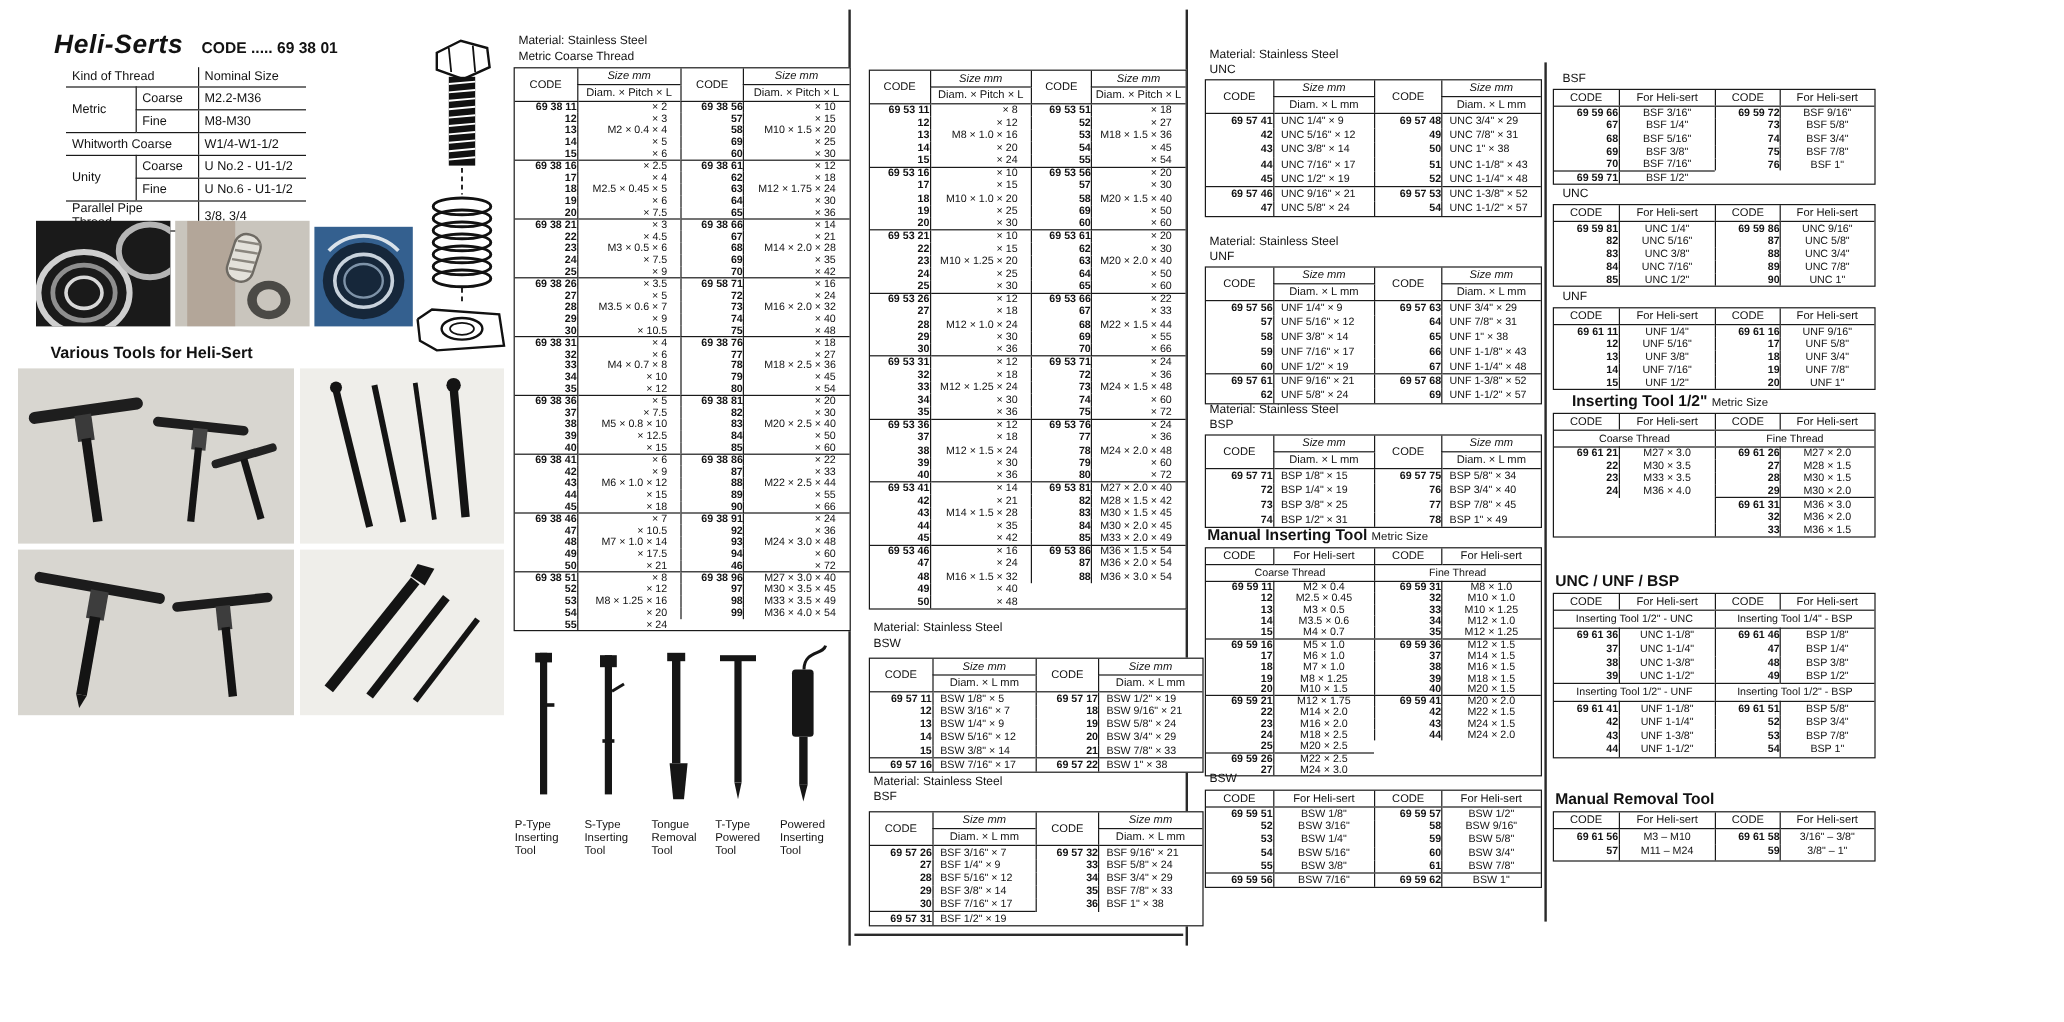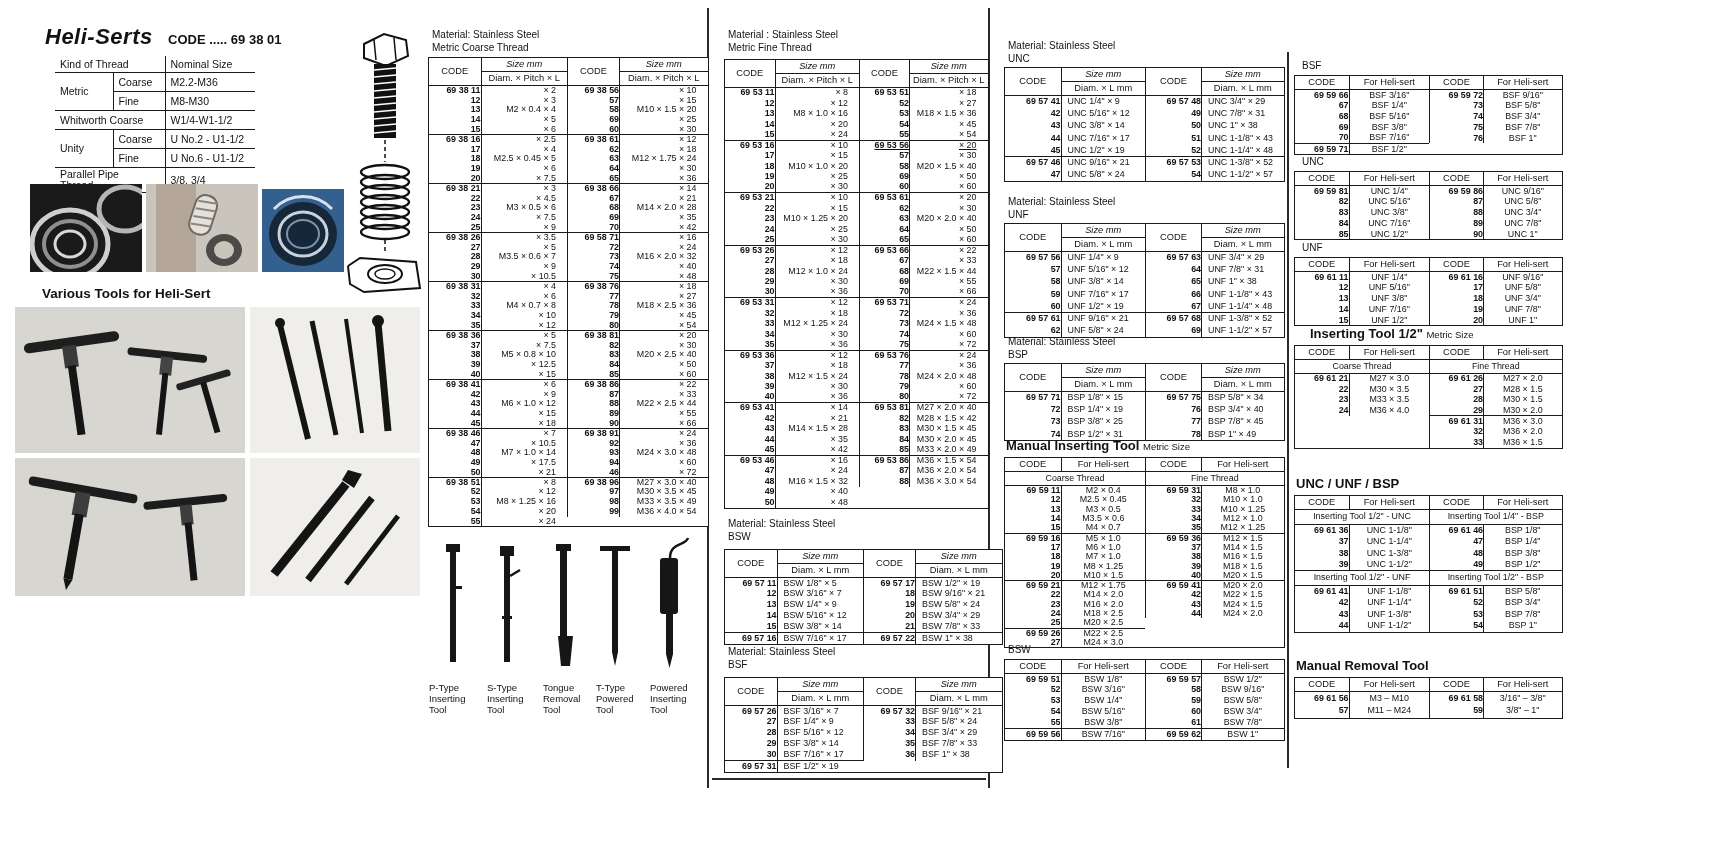--- a/index.html
+++ b/index.html
@@ -661,24 +661,20 @@
   <div class="abs toollabel" style="left:543px;top:682px;">Tongue
 Removal
 Tool</div>
   <div class="abs toollabel" style="left:596px;top:682px;">T-Type
 Powered
 Tool</div>
   <div class="abs toollabel" style="left:650px;top:682px;">Powered
 Inserting
 Tool</div>
 
-  <div class="abs mat2" style="left:728px;top:29px;width:250px;">
-    <div>Material : Stainless Steel</div>
-    <div>Metric Fine Thread</div>
-  </div>
   <div class="abs" style="left:724px;top:58px;"><div class="pairt">
         <table class="ptab">
           <colgroup>
             <col style="width: 50px;">
             <col style="width: 84px;">
           </colgroup>
           <tbody>
             <tr>
               <th class="hcode" rowspan="2">CODE</th>
               <th class="hval">Size mm</th>
@@ -874,21 +870,21 @@
               <td class="v right">M18 × 1.5 × 36</td>
             </tr>
             <tr style="height: 10.5px;">
               <td class="c">54</td>
               <td class="v right">× 45</td>
             </tr>
             <tr style="height: 10.5px;">
               <td class="c">55</td>
               <td class="v right">× 54</td>
             </tr>
-            <tr class="gtop" style="height: 10.5px; text-decoration: underline;">
+            <tr class="gtop" style="height: 10.5px;">
               <td class="c">69 53 56</td>
               <td class="v right">× 20</td>
             </tr>
             <tr style="height: 10.5px;">
               <td class="c">57</td>
               <td class="v right">× 30</td>
             </tr>
             <tr style="height: 10.5px;">
               <td class="c">58</td>
               <td class="v right">M20 × 1.5 × 40</td>

